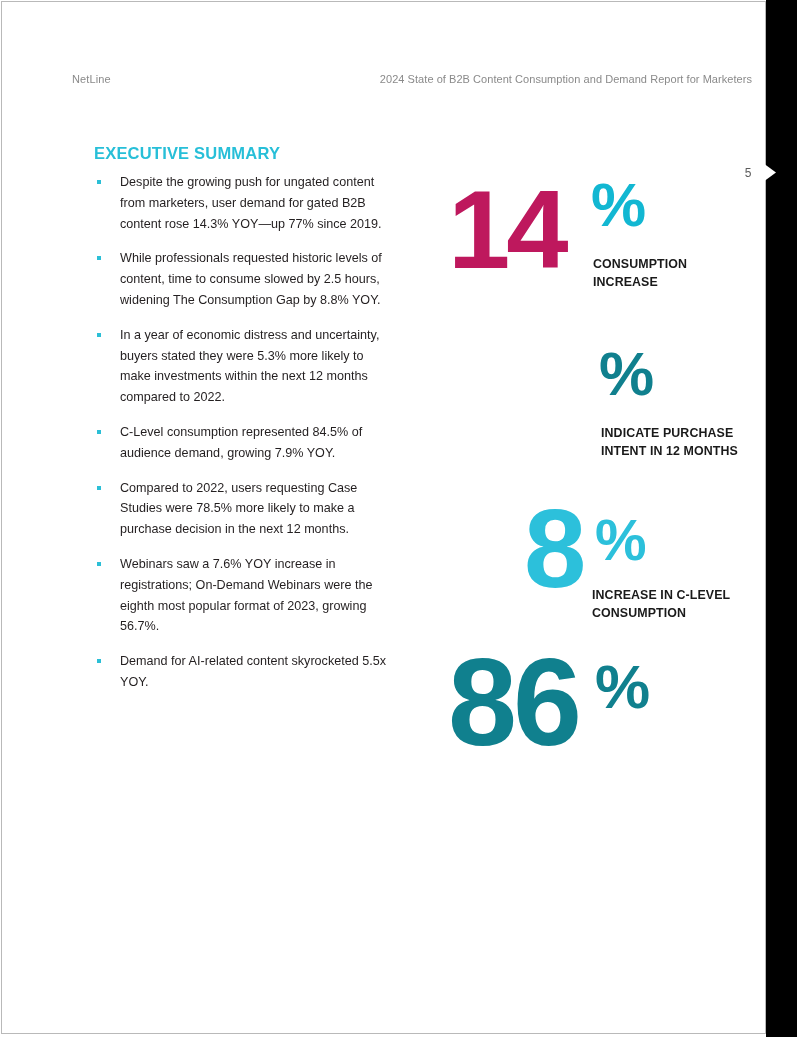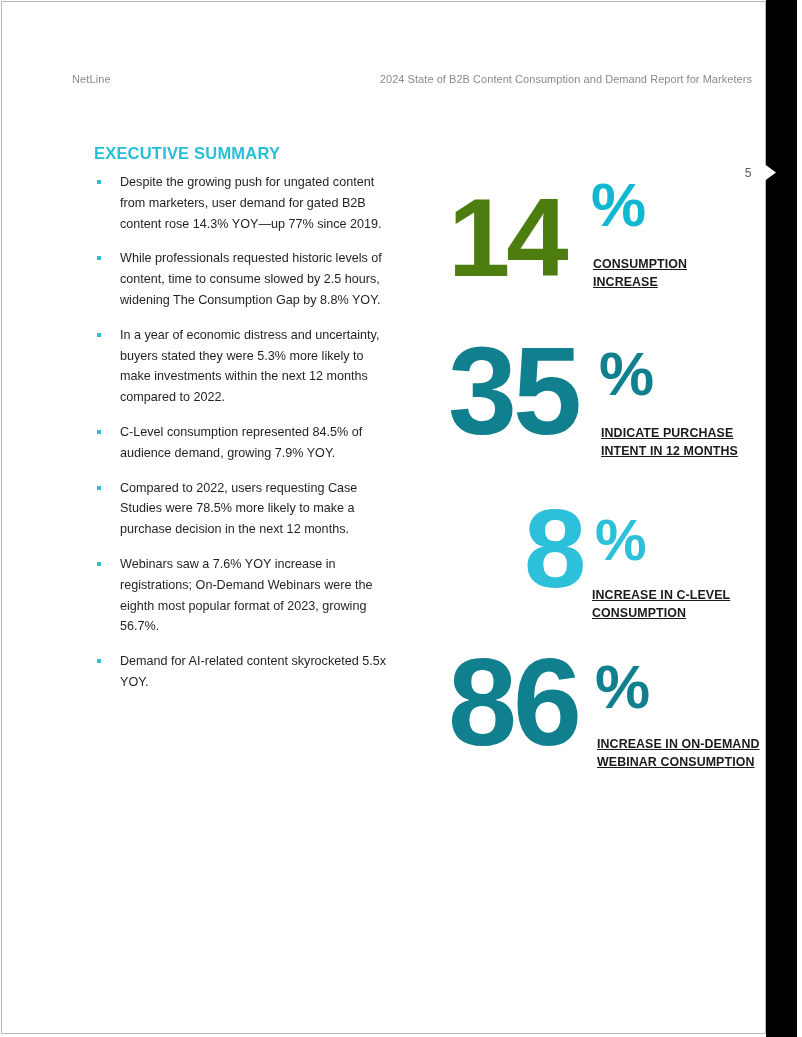--- a/index.html
+++ b/index.html
@@ -168,29 +168,28 @@
     line-height: 1;
   }
   .stat .caption {
     position: absolute;
     font-size: 12.4px;
     font-weight: bold;
     line-height: 17.5px;
     color: #1a1a1a;
     letter-spacing: 0.1px;
     font-family: "Liberation Sans", sans-serif;
-    text-decoration: underline;
   }
 
   
   #stat-consumption-increase { height: 130px; }
   #stat-consumption-increase .numwrap {
-    left: 0; top: 16px;
+    left: 0; top: 8px;
     font-size: 112px;
-    color: #4d7c0f;
+    color: #be185d;
   }
   #stat-consumption-increase .pct {
     left: 143px; top: -4px;
     font-size: 62px;
     color: #12B7D2;
   }
   #stat-consumption-increase .caption {
     left: 145px; top: 78px;
     width: 160px;
   }
@@ -300,32 +299,30 @@
 
   <div class="stats">
 
     <div class="stat" id="stat-consumption-increase">
       <span class="numwrap">14</span>
       <span class="pct">%</span>
       <span class="caption">CONSUMPTION INCREASE</span>
     </div>
 
     <div class="stat" id="stat-purchase-intent">
-      <span class="numwrap">35</span>
       <span class="pct">%</span>
       <span class="caption">INDICATE PURCHASE INTENT IN 12 MONTHS</span>
     </div>
 
     <div class="stat" id="stat-clevel-increase">
       <span class="numwrap">8</span>
       <span class="pct">%</span>
       <span class="caption">INCREASE IN C-LEVEL CONSUMPTION</span>
     </div>
 
     <div class="stat" id="stat-webinar-increase">
       <span class="numwrap">86</span>
       <span class="pct">%</span>
-      <span class="caption">INCREASE IN ON-DEMAND WEBINAR CONSUMPTION</span>
     </div>
 
   </div>
 
 </div>
 
 </body></html>

